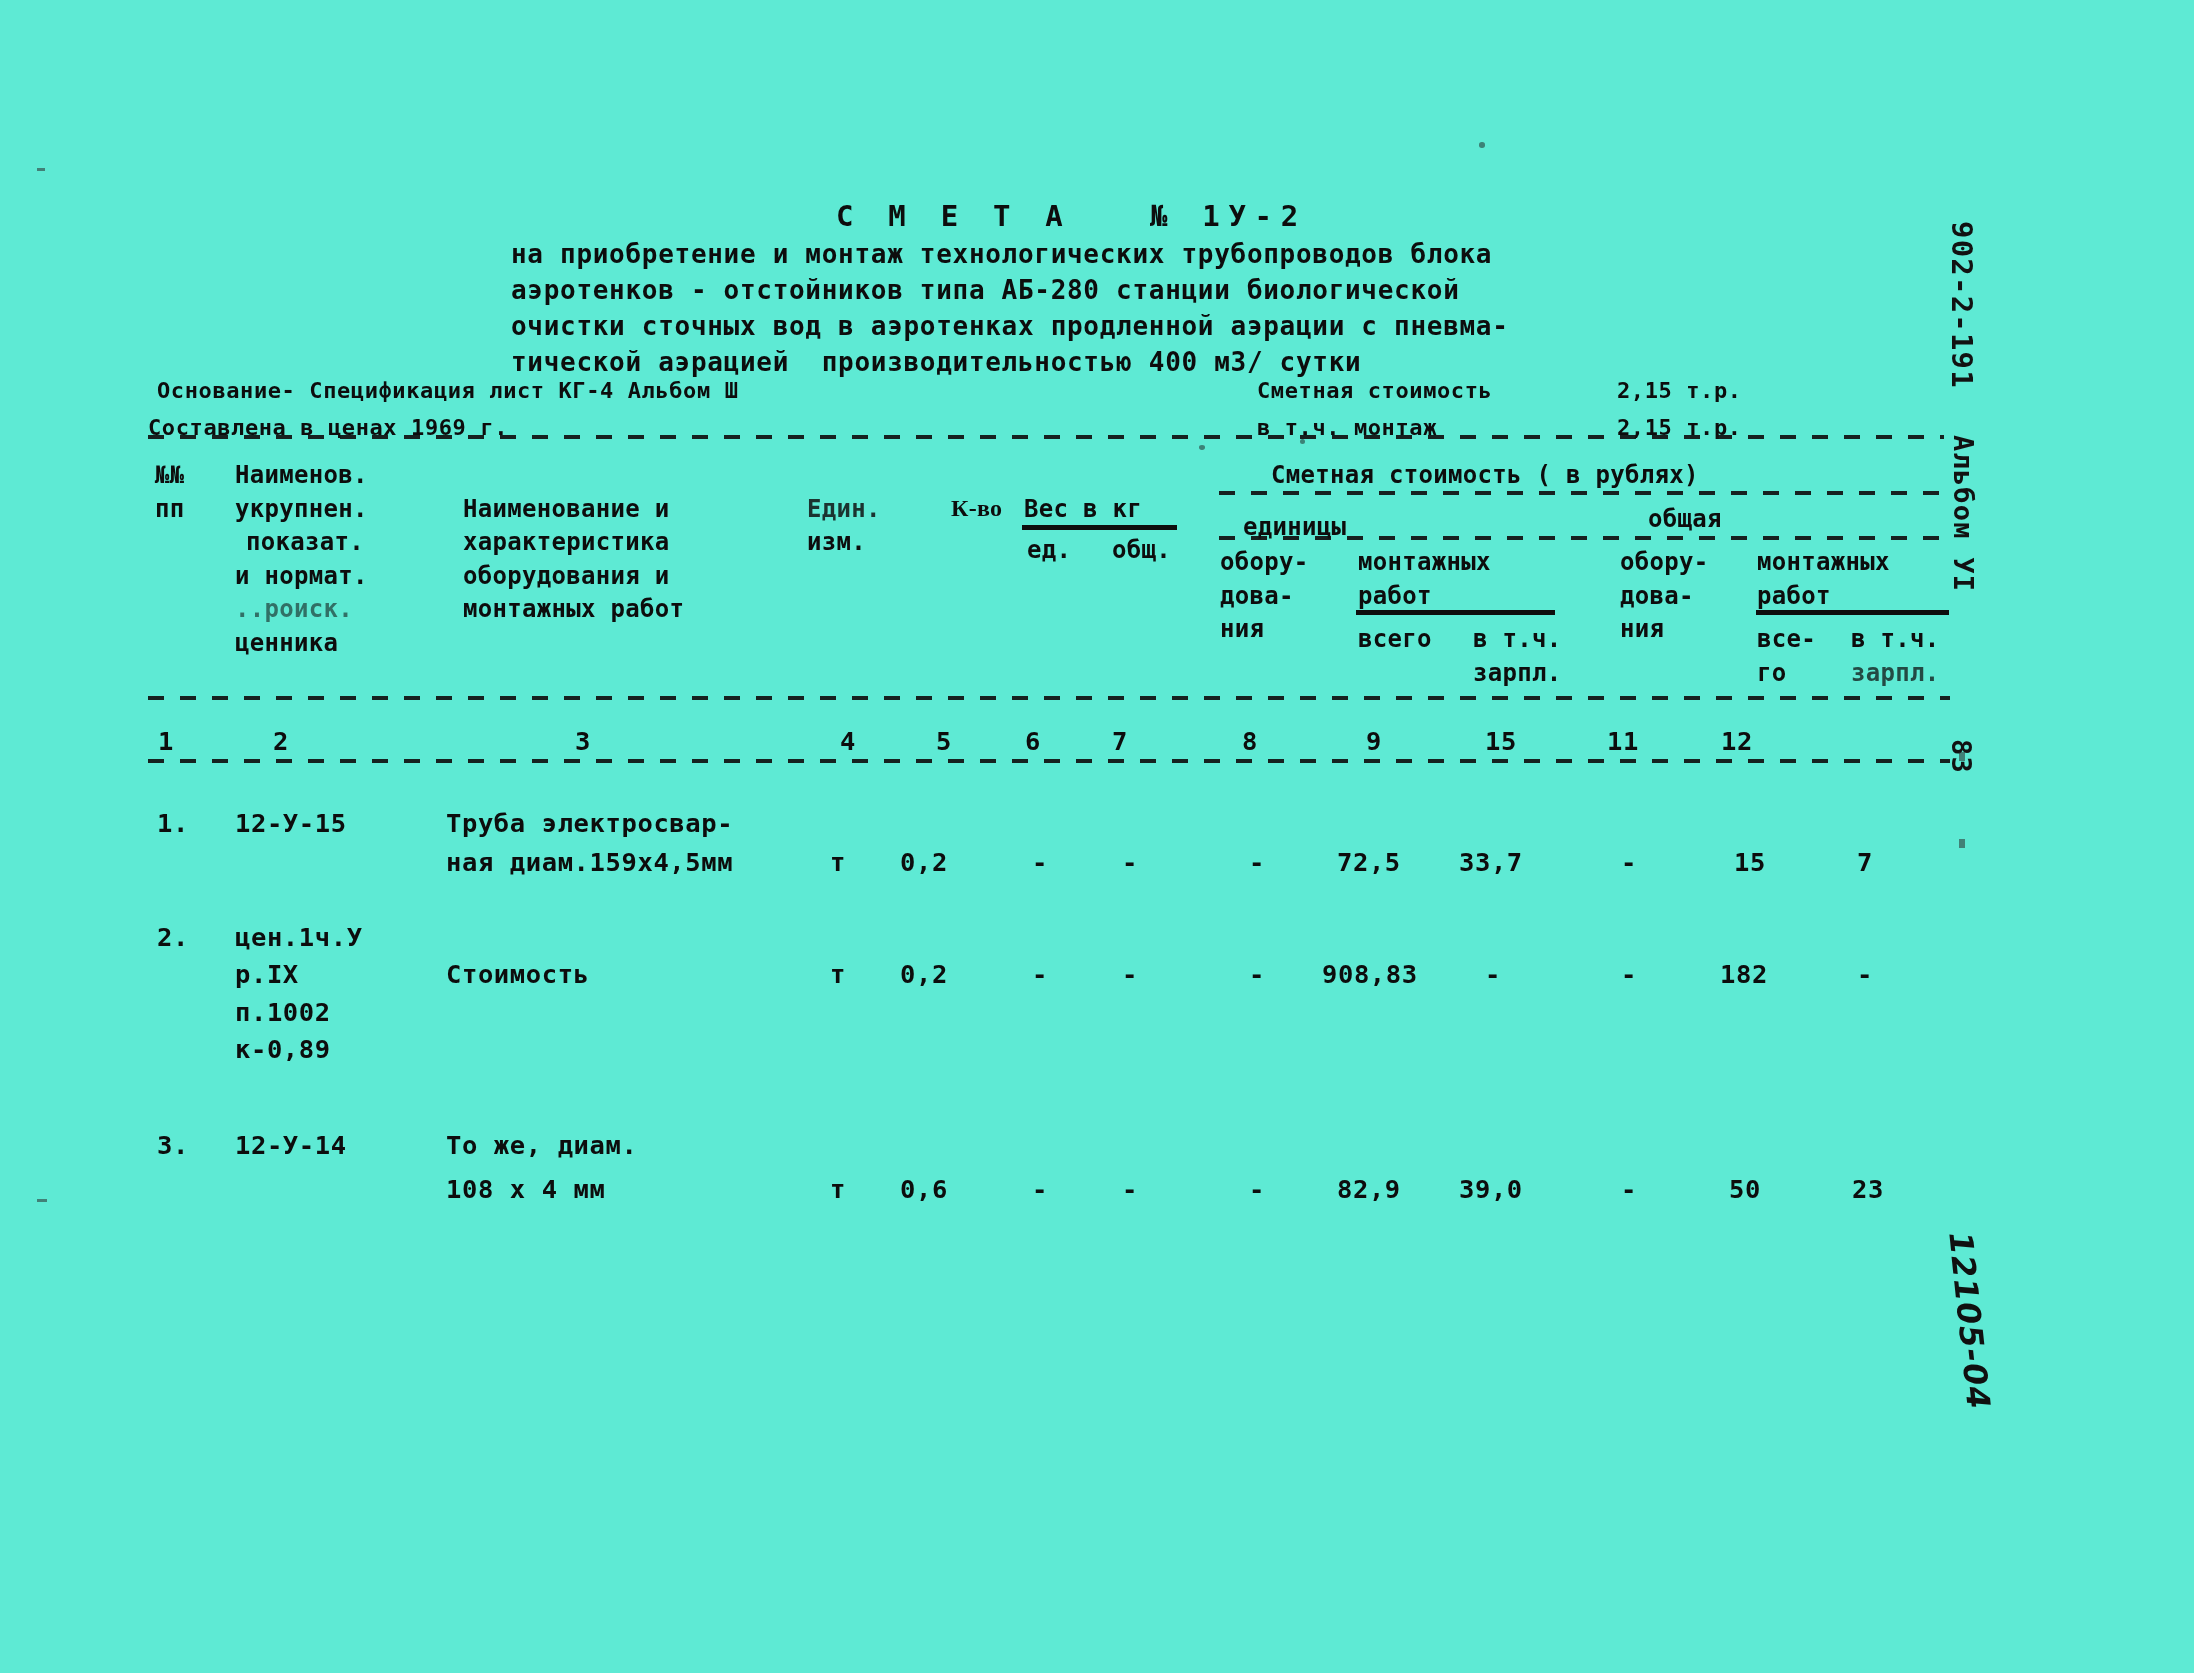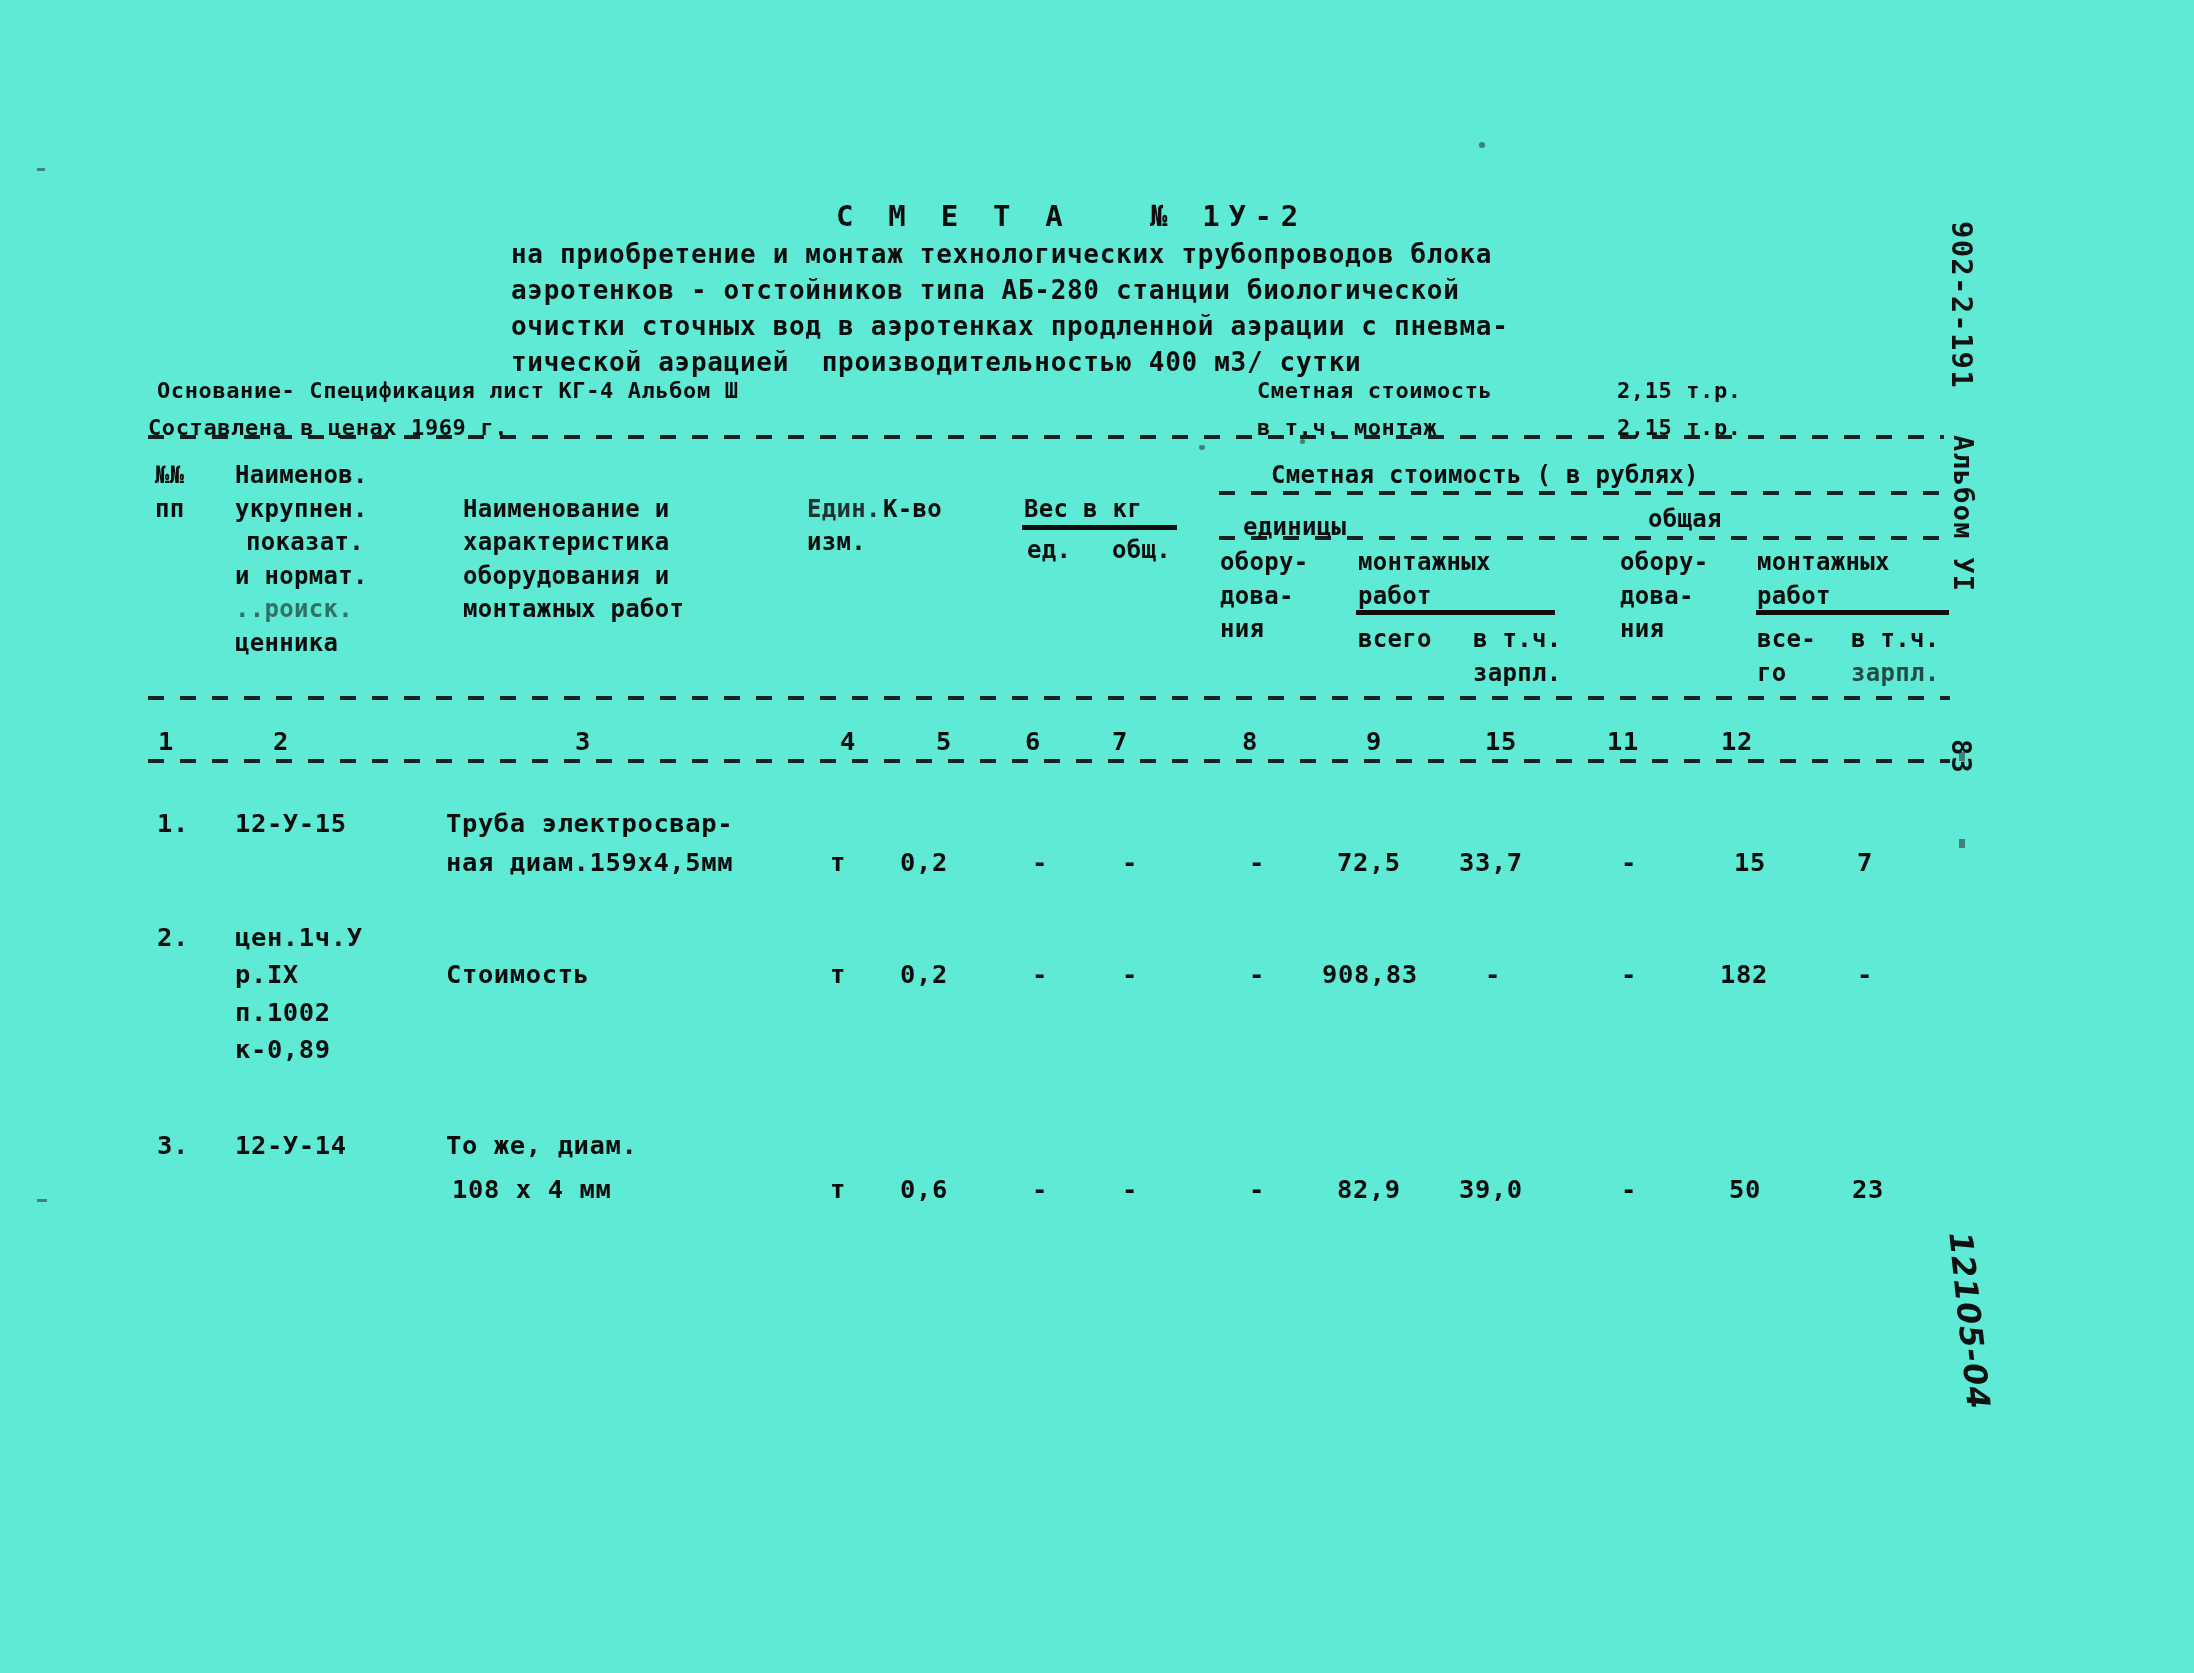--- a/index.html
+++ b/index.html
@@ -139,21 +139,21 @@
     <div class="t colhdr" style="left:235px; top:629px;">ценника</div>
 
     <div class="t colhdr" style="left:463px; top:495px;">Наименование и</div>
     <div class="t colhdr" style="left:463px; top:528px;">характеристика</div>
     <div class="t colhdr" style="left:463px; top:562px;">оборудования и</div>
     <div class="t colhdr" style="left:463px; top:595px;">монтажных работ</div>
 
     <div class="t colhdr" style="left:807px; top:495px; opacity:.82;">Един.</div>
     <div class="t colhdr" style="left:807px; top:528px;">изм.</div>
 
-    <div class="t colhdr" style="left:883px; top:495px;">К-во</div>
+    <div class="t colhdr" style="left:951px; top:495px;font-family:Liberation Serif, serif;">К-во</div>
 
     <div class="t colhdr" style="left:1024px; top:495px;">Вес в кг</div>
     <div class="solidrule" style="left:1022px; top:525px; width:155px;"></div>
     <div class="t colhdr" style="left:1027px; top:536px;">ед.</div>
     <div class="t colhdr" style="left:1112px; top:536px;">общ.</div>
 
     <div class="t colhdr" style="left:1271px; top:461px;">Сметная стоимость ( в рублях)</div>
     <div class="dashrule" style="left:1219px; top:491px; width:721px;"></div>
 
     <div class="t colhdr" style="left:1243px; top:505px;margin-top:8px;">единицы</div>
@@ -233,21 +233,21 @@
       <div class="t cell" style="left:1485px; top:959px;">-</div>
       <div class="t cell" style="left:1621px; top:959px;">-</div>
       <div class="t cell" style="left:1720px; top:959px;">182</div>
       <div class="t cell" style="left:1857px; top:959px;">-</div>
     </div>
 
     <div>
       <div class="t cell" style="left:157px; top:1130px;">3.</div>
       <div class="t cell" style="left:235px; top:1130px;">12-У-14</div>
       <div class="t cell" style="left:446px; top:1130px;">То же, диам.</div>
-      <div class="t cell" style="left:446px; top:1174px;margin-left:6px;">108 х 4 мм</div>
+      <div class="t cell" style="left:446px; top:1174px;">108 х 4 мм</div>
       <div class="t cell" style="left:830px; top:1174px;">т</div>
       <div class="t cell" style="left:900px; top:1174px;">0,6</div>
       <div class="t cell" style="left:1032px; top:1174px;">-</div>
       <div class="t cell" style="left:1122px; top:1174px;">-</div>
       <div class="t cell" style="left:1249px; top:1174px;">-</div>
       <div class="t cell" style="left:1337px; top:1174px;">82,9</div>
       <div class="t cell" style="left:1459px; top:1174px;">39,0</div>
       <div class="t cell" style="left:1621px; top:1174px;">-</div>
       <div class="t cell" style="left:1729px; top:1174px;">50</div>
       <div class="t cell" style="left:1852px; top:1174px;">23</div>

